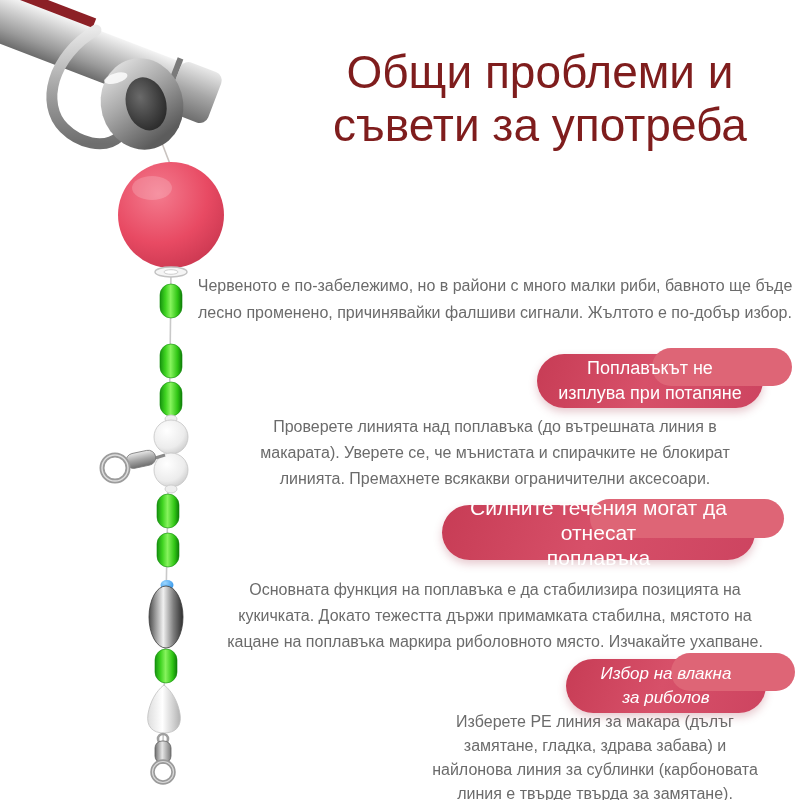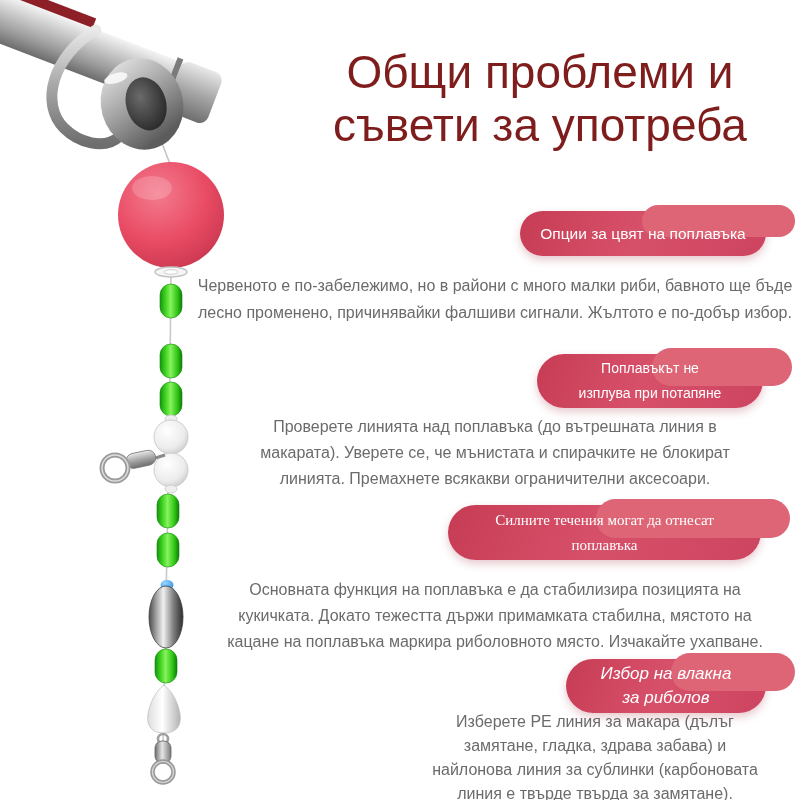--- a/index.html
+++ b/index.html
@@ -18,22 +18,22 @@
     text-align:center;color:#ffffff;border-radius:999px;
     background:linear-gradient(110deg,#c73c55 0%,#d75069 48%,#cd4460 100%);
     box-shadow:0 4px 8px rgba(160,45,65,0.25);
     white-space:pre-line;z-index:3;isolation:isolate;
   }
   .pill::after{
     content:"";position:absolute;top:-6px;right:-29px;height:70%;width:62%;
     border-radius:999px;background:#de6576;z-index:-1;
   }
   .pill-1{top:211px;right:34px;width:246px;height:45px;font-size:15.5px;}
-  .pill-2{top:354px;right:37px;width:226px;height:54px;font-size:14px;line-height:25px;}
-  .pill-3{top:505px;right:39px;width:313px;height:55px;font-size:15px;line-height:25px;font-family:Liberation Serif, serif;}
+  .pill-2{top:354px;right:37px;width:226px;height:54px;font-size:18px;line-height:25px;}
+  .pill-3{top:505px;right:45px;width:313px;height:55px;font-size:21px;line-height:25px;}
   .pill-4{top:659px;right:34px;width:200px;height:54px;font-size:17px;line-height:24px;font-style:italic;}
   .body-text{
     position:absolute;color:#6b6b6b;font-size:16px;line-height:26px;
     text-align:center;white-space:pre-line;z-index:1;
   }
   .body-1{top:272px;left:180px;width:630px;line-height:27px;}
   .body-2{top:414px;left:185px;width:620px;}
   .body-3{top:577px;left:185px;width:620px;}
   .body-4{top:710px;left:390px;width:410px;line-height:24px;}
 </style>
@@ -171,21 +171,20 @@
         <rect x="155" y="741" width="16" height="22" rx="7" fill="url(#gSilvH)" stroke="#5f5f5f" stroke-width="0.8"></rect>
         <circle cx="163" cy="772" r="10.5" fill="none" stroke="#9a9a9a" stroke-width="4.5"></circle>
         <circle cx="163" cy="772" r="10.5" fill="none" stroke="#d9d9d9" stroke-width="1.2"></circle>
       </g>
     </svg>
   </div>
 
   <h1 class="title">Общи проблеми и
 съвети за употреба</h1>
 
-  <div class="pill pill-1">Опции за цвят на поплавъка</div>
   <div class="body-text body-1">Червеното е по-забележимо, но в райони с много малки риби, бавното ще бъде
 лесно променено, причинявайки фалшиви сигнали. Жълтото е по-добър избор.</div>
 
   <div class="pill pill-2">Поплавъкът не
 изплува при потапяне</div>
   <div class="body-text body-2">Проверете линията над поплавъка (до вътрешната линия в
 макарата). Уверете се, че мънистата и спирачките не блокират
 линията. Премахнете всякакви ограничителни аксесоари.</div>
 
   <div class="pill pill-3">Силните течения могат да отнесат

